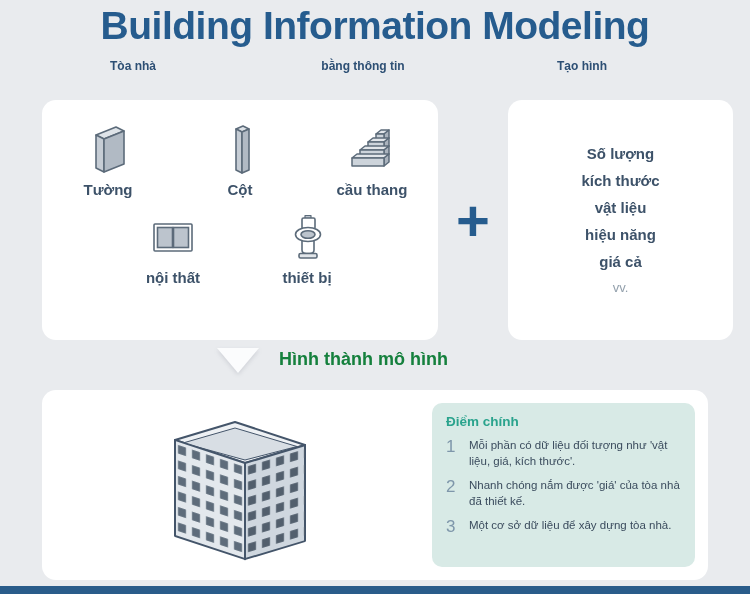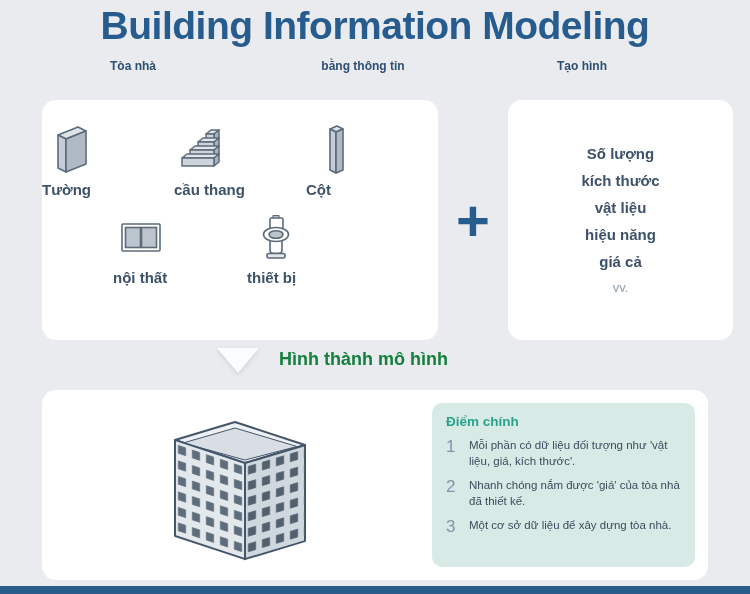--- a/index.html
+++ b/index.html
@@ -13,21 +13,21 @@
   .s1 { left:133px; } .s2 { left:363px; } .s3 { left:582px; }
 
   .card { position:absolute; background:#ffffff; border-radius:14px; }
 
   .elements-card { left:42px; top:100px; width:396px; height:240px; }
   .row { display:flex; }
   .row1 { margin-top:22px; }
   .row1 .element { width:33.33%; }
   .row2 { margin-top:12px; justify-content:center; gap:14px; }
   .row2 .element { width:120px; }
-  .element { display:flex; flex-direction:column; align-items:flex-start; }
+  .element { display:flex; flex-direction:column; align-items:center; }
   .icon svg { display:block; }
   .el-label { margin-top:3px; font-size:15px; font-weight:bold; color:#3d5269; }
 
   .plus { position:absolute; left:438px; top:192px; width:70px; text-align:center;
           font-size:58px; font-weight:bold; color:#265c8e; line-height:1; }
 
   .attributes-card { left:508px; top:100px; width:225px; height:240px;
                      display:flex; flex-direction:column; align-items:center;
                      justify-content:center; gap:10px; }
   .attr { font-size:15px; font-weight:bold; color:#3d5269; }
@@ -69,20 +69,32 @@
         <span class="icon">
           <svg width="56" height="56" viewBox="0 0 56 56">
             <g stroke="#5c6b7a" stroke-width="1.6" stroke-linejoin="round">
               <polygon points="16,13 36,5 44,9 24,17" fill="#dee3e8"></polygon>
               <polygon points="16,13 24,17 24,50 16,46" fill="#c6cdd5"></polygon>
               <polygon points="24,17 44,9 44,42 24,50" fill="#b1bac4"></polygon>
             </g>
           </svg>
         </span>
         <span class="el-label">Tường</span>
+      </div>
+      <div class="element">
+        <span class="icon">
+          <svg width="56" height="56" viewBox="0 0 56 56">
+            <g stroke="#5c6b7a" stroke-width="1.6" stroke-linejoin="round">
+              <polygon points="24,7 31,4 37,7 30,10" fill="#dee3e8"></polygon>
+              <polygon points="24,7 30,10 30,51 24,48" fill="#c6cdd5"></polygon>
+              <polygon points="30,10 37,7 37,48 30,51" fill="#b1bac4"></polygon>
+            </g>
+          </svg>
+        </span>
+        <span class="el-label">Cột</span>
       </div>
       <div class="element">
         <span class="icon">
           <svg width="56" height="56" viewBox="0 0 56 56">
             <g stroke="#5c6b7a" stroke-width="1.5" stroke-linejoin="round">
               <polygon points="32,12 37,8 45,8 40,12" fill="#e2e6ea"></polygon>
               <polygon points="40,12 45,8 45,16 40,20" fill="#aab3bd"></polygon>
               <polygon points="32,12 40,12 40,20 32,20" fill="#cdd4db"></polygon>
               <polygon points="24,20 29,16 45,16 40,20" fill="#e2e6ea"></polygon>
               <polygon points="40,20 45,16 45,24 40,28" fill="#aab3bd"></polygon>
@@ -90,32 +102,20 @@
               <polygon points="16,28 21,24 45,24 40,28" fill="#e2e6ea"></polygon>
               <polygon points="40,28 45,24 45,32 40,36" fill="#aab3bd"></polygon>
               <polygon points="16,28 40,28 40,36 16,36" fill="#cdd4db"></polygon>
               <polygon points="8,36 13,32 45,32 40,36" fill="#e2e6ea"></polygon>
               <polygon points="40,36 45,32 45,40 40,44" fill="#aab3bd"></polygon>
               <polygon points="8,36 40,36 40,44 8,44" fill="#cdd4db"></polygon>
             </g>
           </svg>
         </span>
         <span class="el-label">cầu thang</span>
-      </div>
-      <div class="element">
-        <span class="icon">
-          <svg width="56" height="56" viewBox="0 0 56 56">
-            <g stroke="#5c6b7a" stroke-width="1.6" stroke-linejoin="round">
-              <polygon points="24,7 31,4 37,7 30,10" fill="#dee3e8"></polygon>
-              <polygon points="24,7 30,10 30,51 24,48" fill="#c6cdd5"></polygon>
-              <polygon points="30,10 37,7 37,48 30,51" fill="#b1bac4"></polygon>
-            </g>
-          </svg>
-        </span>
-        <span class="el-label">Cột</span>
       </div>
     </div>
     <div class="row row2">
       <div class="element">
         <span class="icon">
           <svg width="56" height="56" viewBox="0 0 56 56">
             <g stroke="#5c6b7a" stroke-width="1.6">
               <rect x="9" y="14" width="38" height="27" fill="#ffffff" rx="1"></rect>
               <rect x="12.5" y="17.5" width="15" height="20" fill="#bcc4cd"></rect>
               <rect x="28.5" y="17.5" width="15" height="20" fill="#bcc4cd"></rect>

